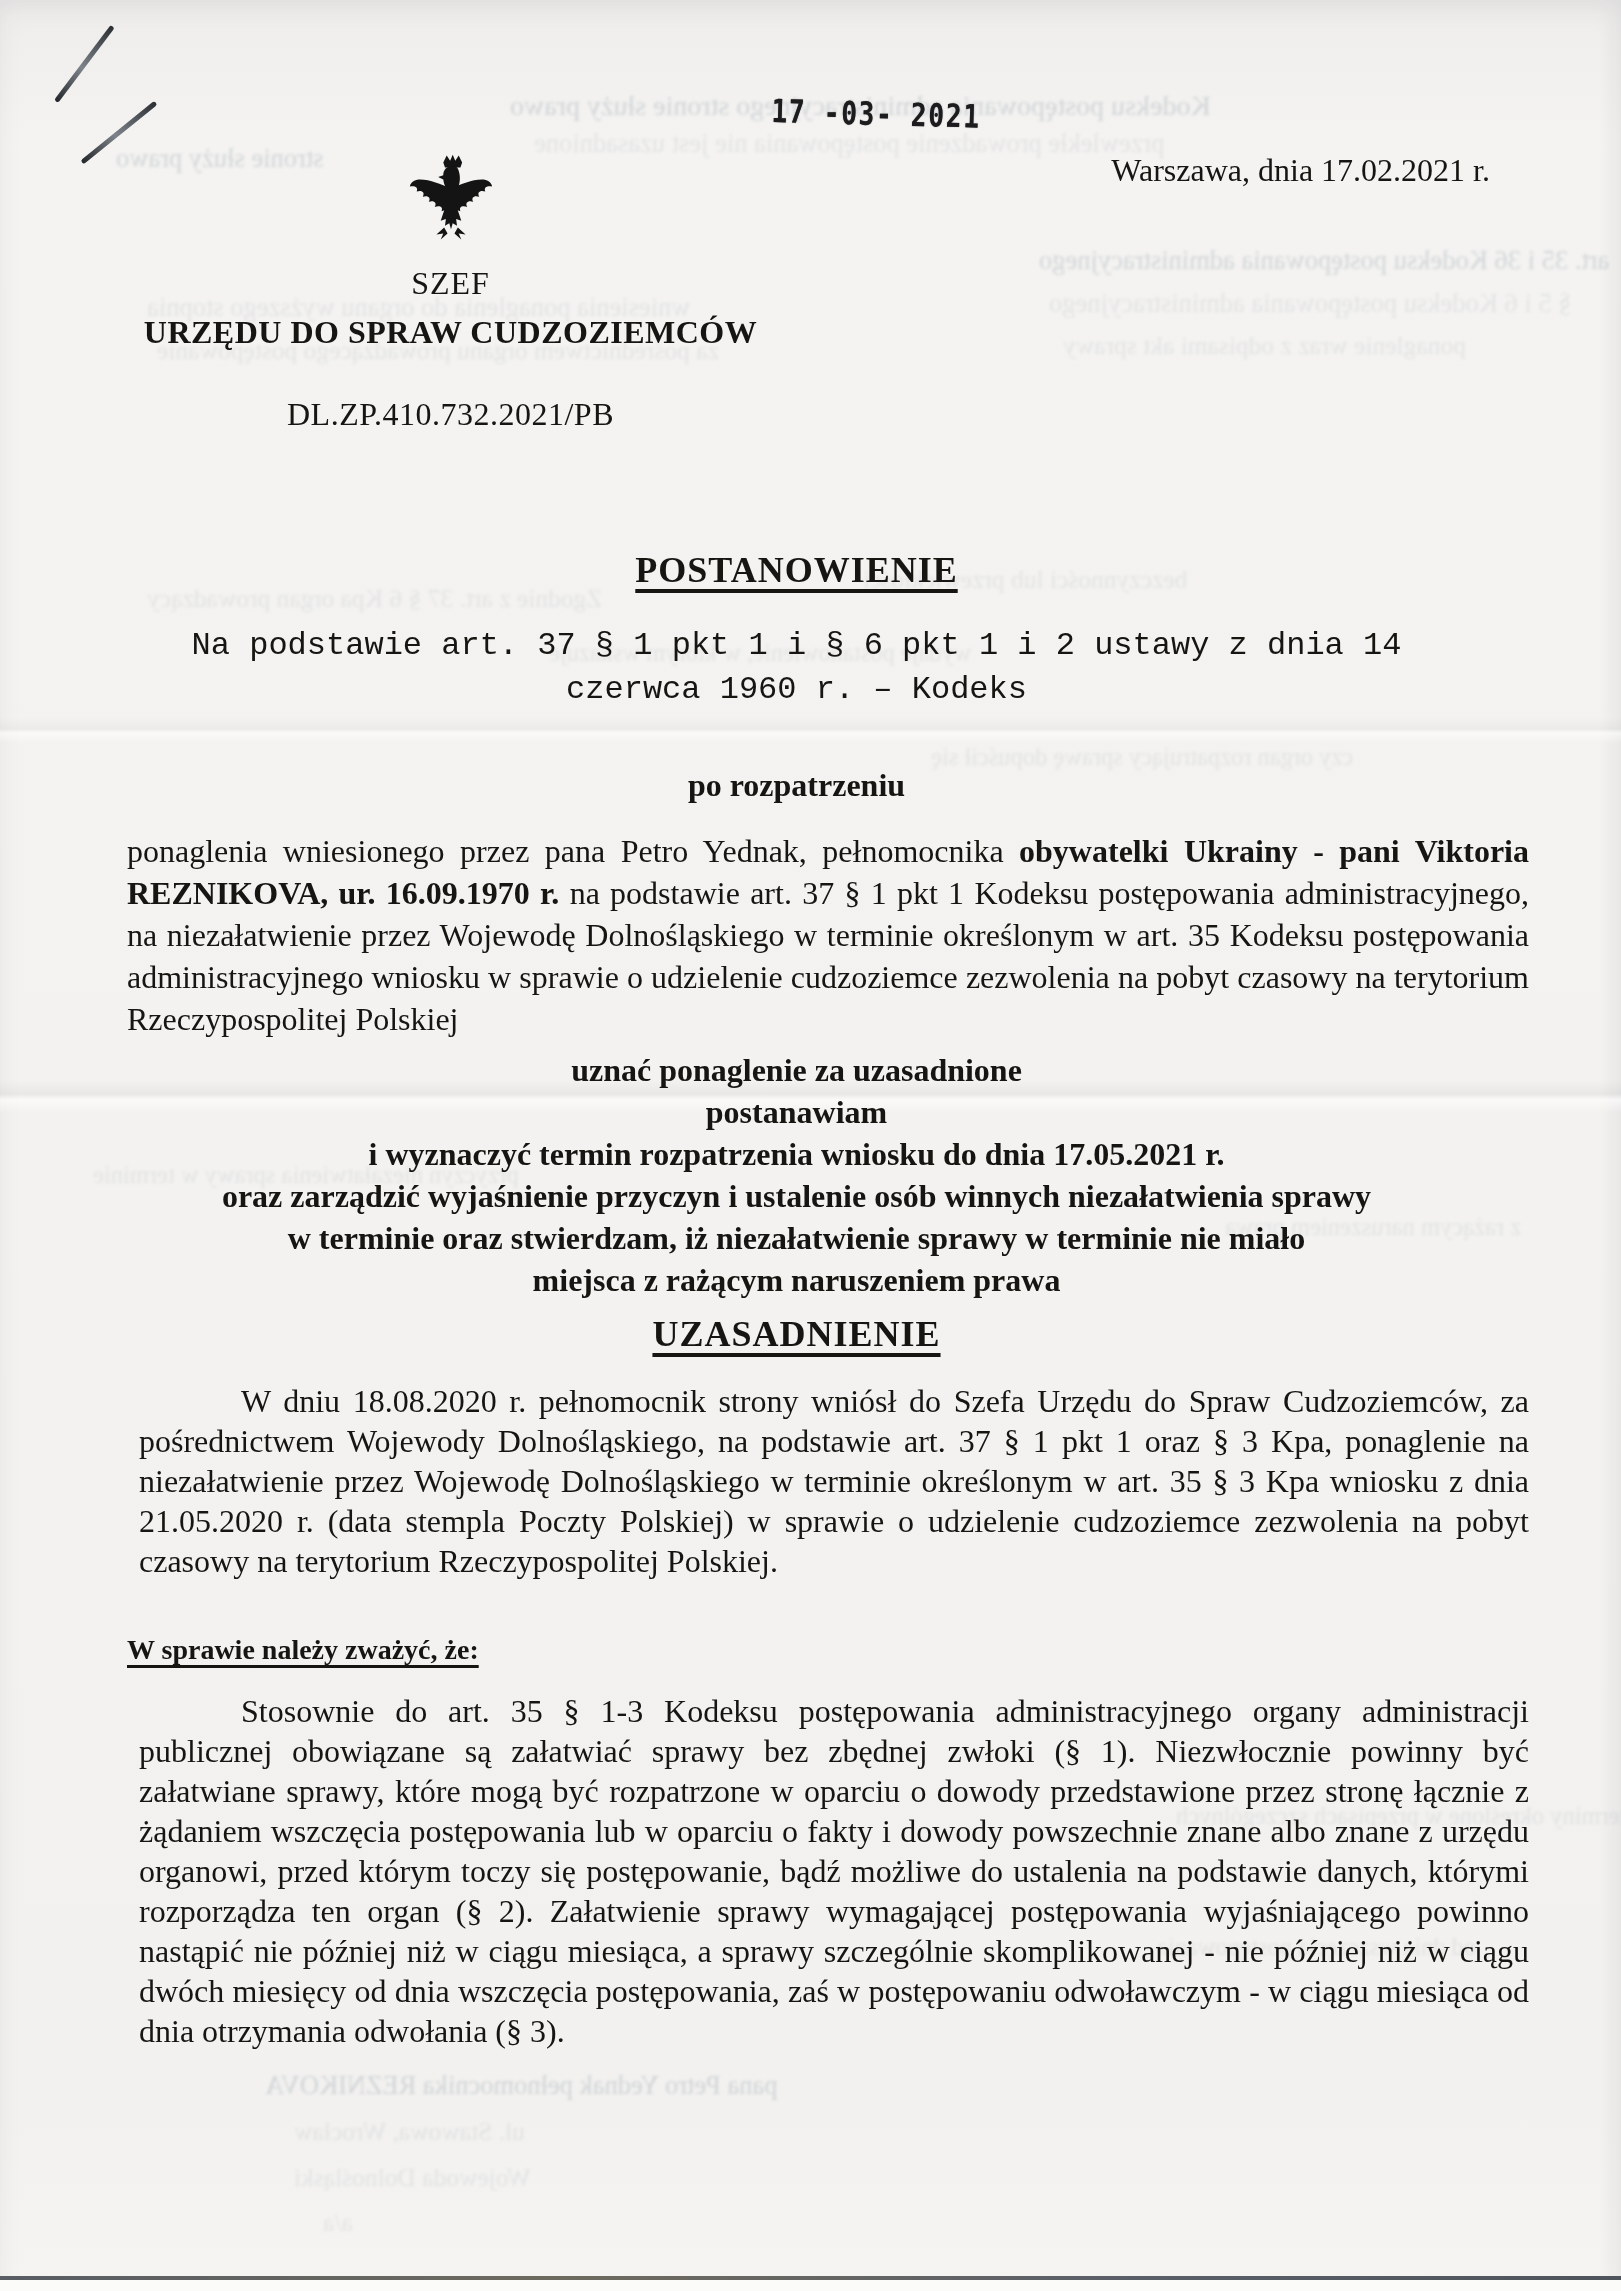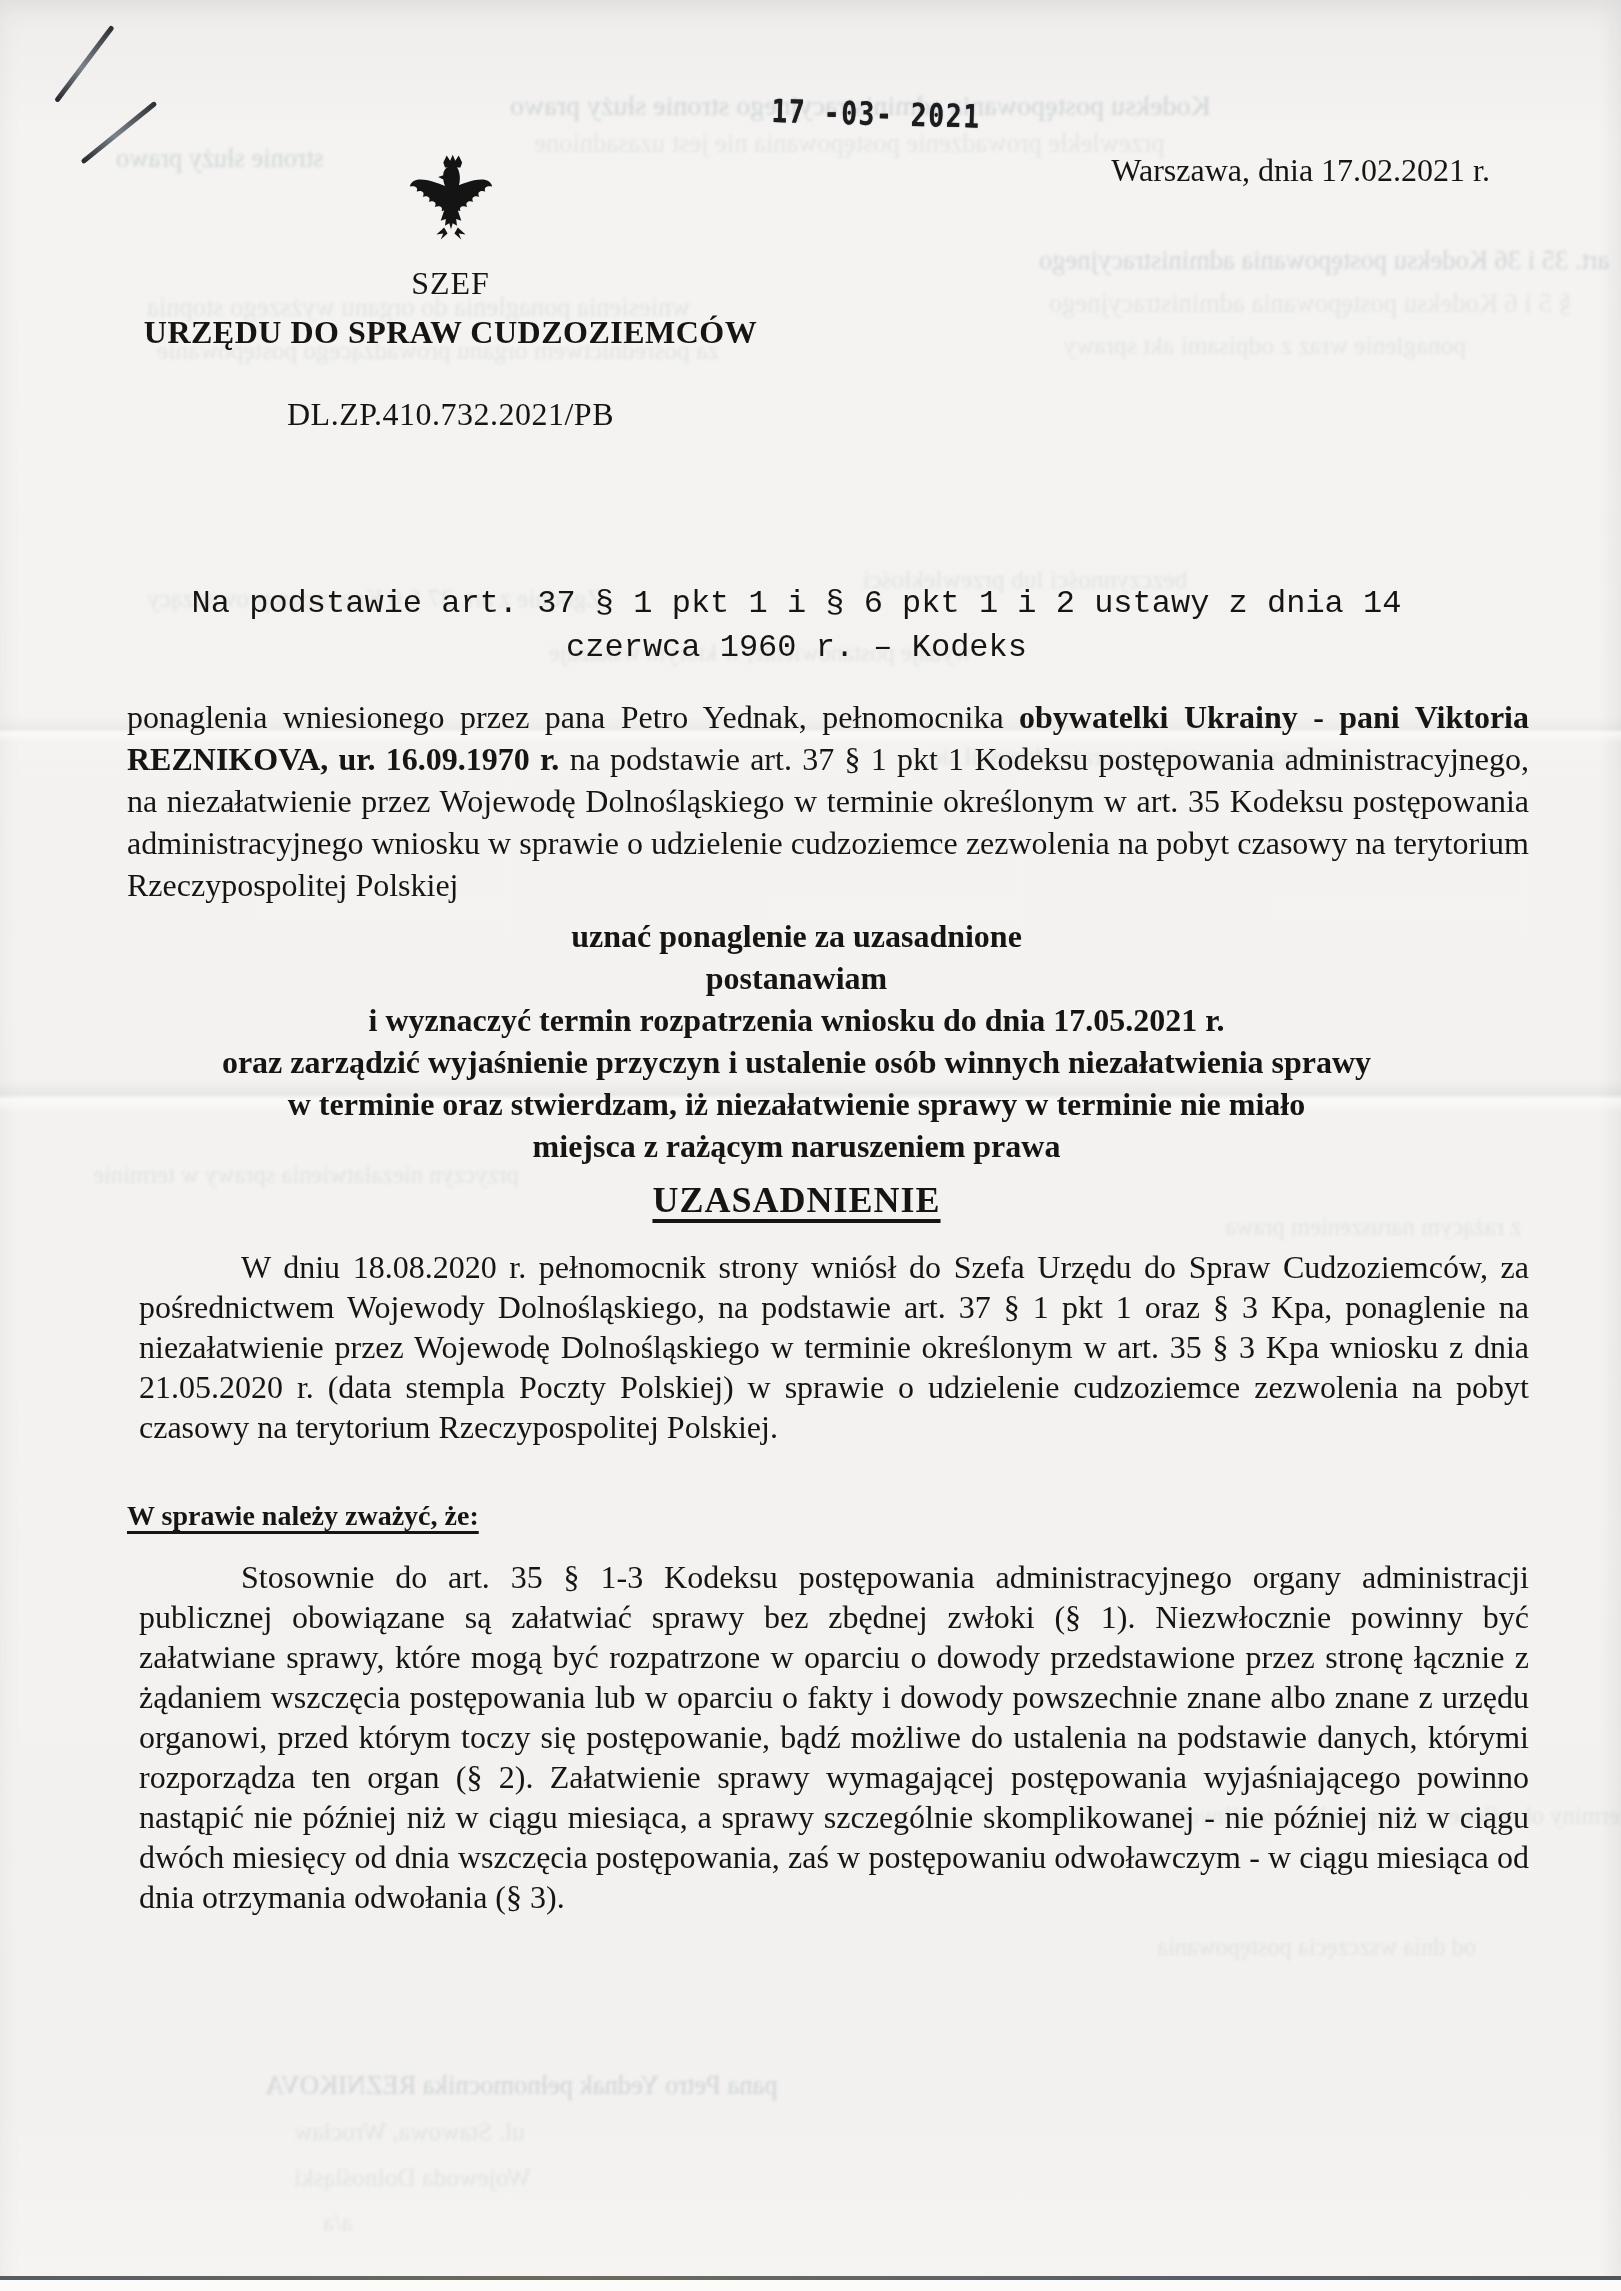--- a/index.html
+++ b/index.html
@@ -99,23 +99,25 @@
         <path d="M58 87 L67 95 L59 94 L62 101 L54 94 Z"></path>
       </g>
     </svg>
     <div class="szef">SZEF</div>
     <div class="office">URZĘDU DO SPRAW CUDZOZIEMCÓW</div>
     <div class="case-number">DL.ZP.410.732.2021/PB</div>
   </div>
 
   <main class="content">
 
+    <h1 class="h-main"><span>POSTANOWIENIE</span></h1>
 
     <p class="legal-basis"><span>Na podstawie art. 37 § 1 pkt 1 i § 6 pkt 1 i 2 ustawy z dnia 14 czerwca 1960 r. – Kodeks</span><br></p>
 
+    <p class="after-consideration">po rozpatrzeniu</p>
 
     <p class="body-par mt-just1"><span>ponaglenia wniesionego przez pana Petro Yednak, pełnomocnika </span><b>obywatelki Ukrainy - pani Viktoria REZNIKOVA, ur. 16.09.1970 r.</b><span> na podstawie art. 37 § 1 pkt 1 Kodeksu postępowania administracyjnego, na niezałatwienie przez Wojewodę Dolnośląskiego w terminie określonym w art. 35 Kodeksu postępowania administracyjnego wniosku w sprawie o udzielenie cudzoziemce zezwolenia na pobyt czasowy na terytorium Rzeczypospolitej Polskiej</span></p>
 
     <div class="ruling">
       <div>uznać ponaglenie za uzasadnione</div>
       <div>postanawiam</div>
       <div>i wyznaczyć termin rozpatrzenia wniosku do dnia 17.05.2021 r.</div>
       <div>oraz zarządzić wyjaśnienie przyczyn i ustalenie osób winnych niezałatwienia sprawy</div>
       <div>w terminie oraz stwierdzam, iż niezałatwienie sprawy w terminie nie miało</div>
       <div>miejsca z rażącym naruszeniem prawa</div>

